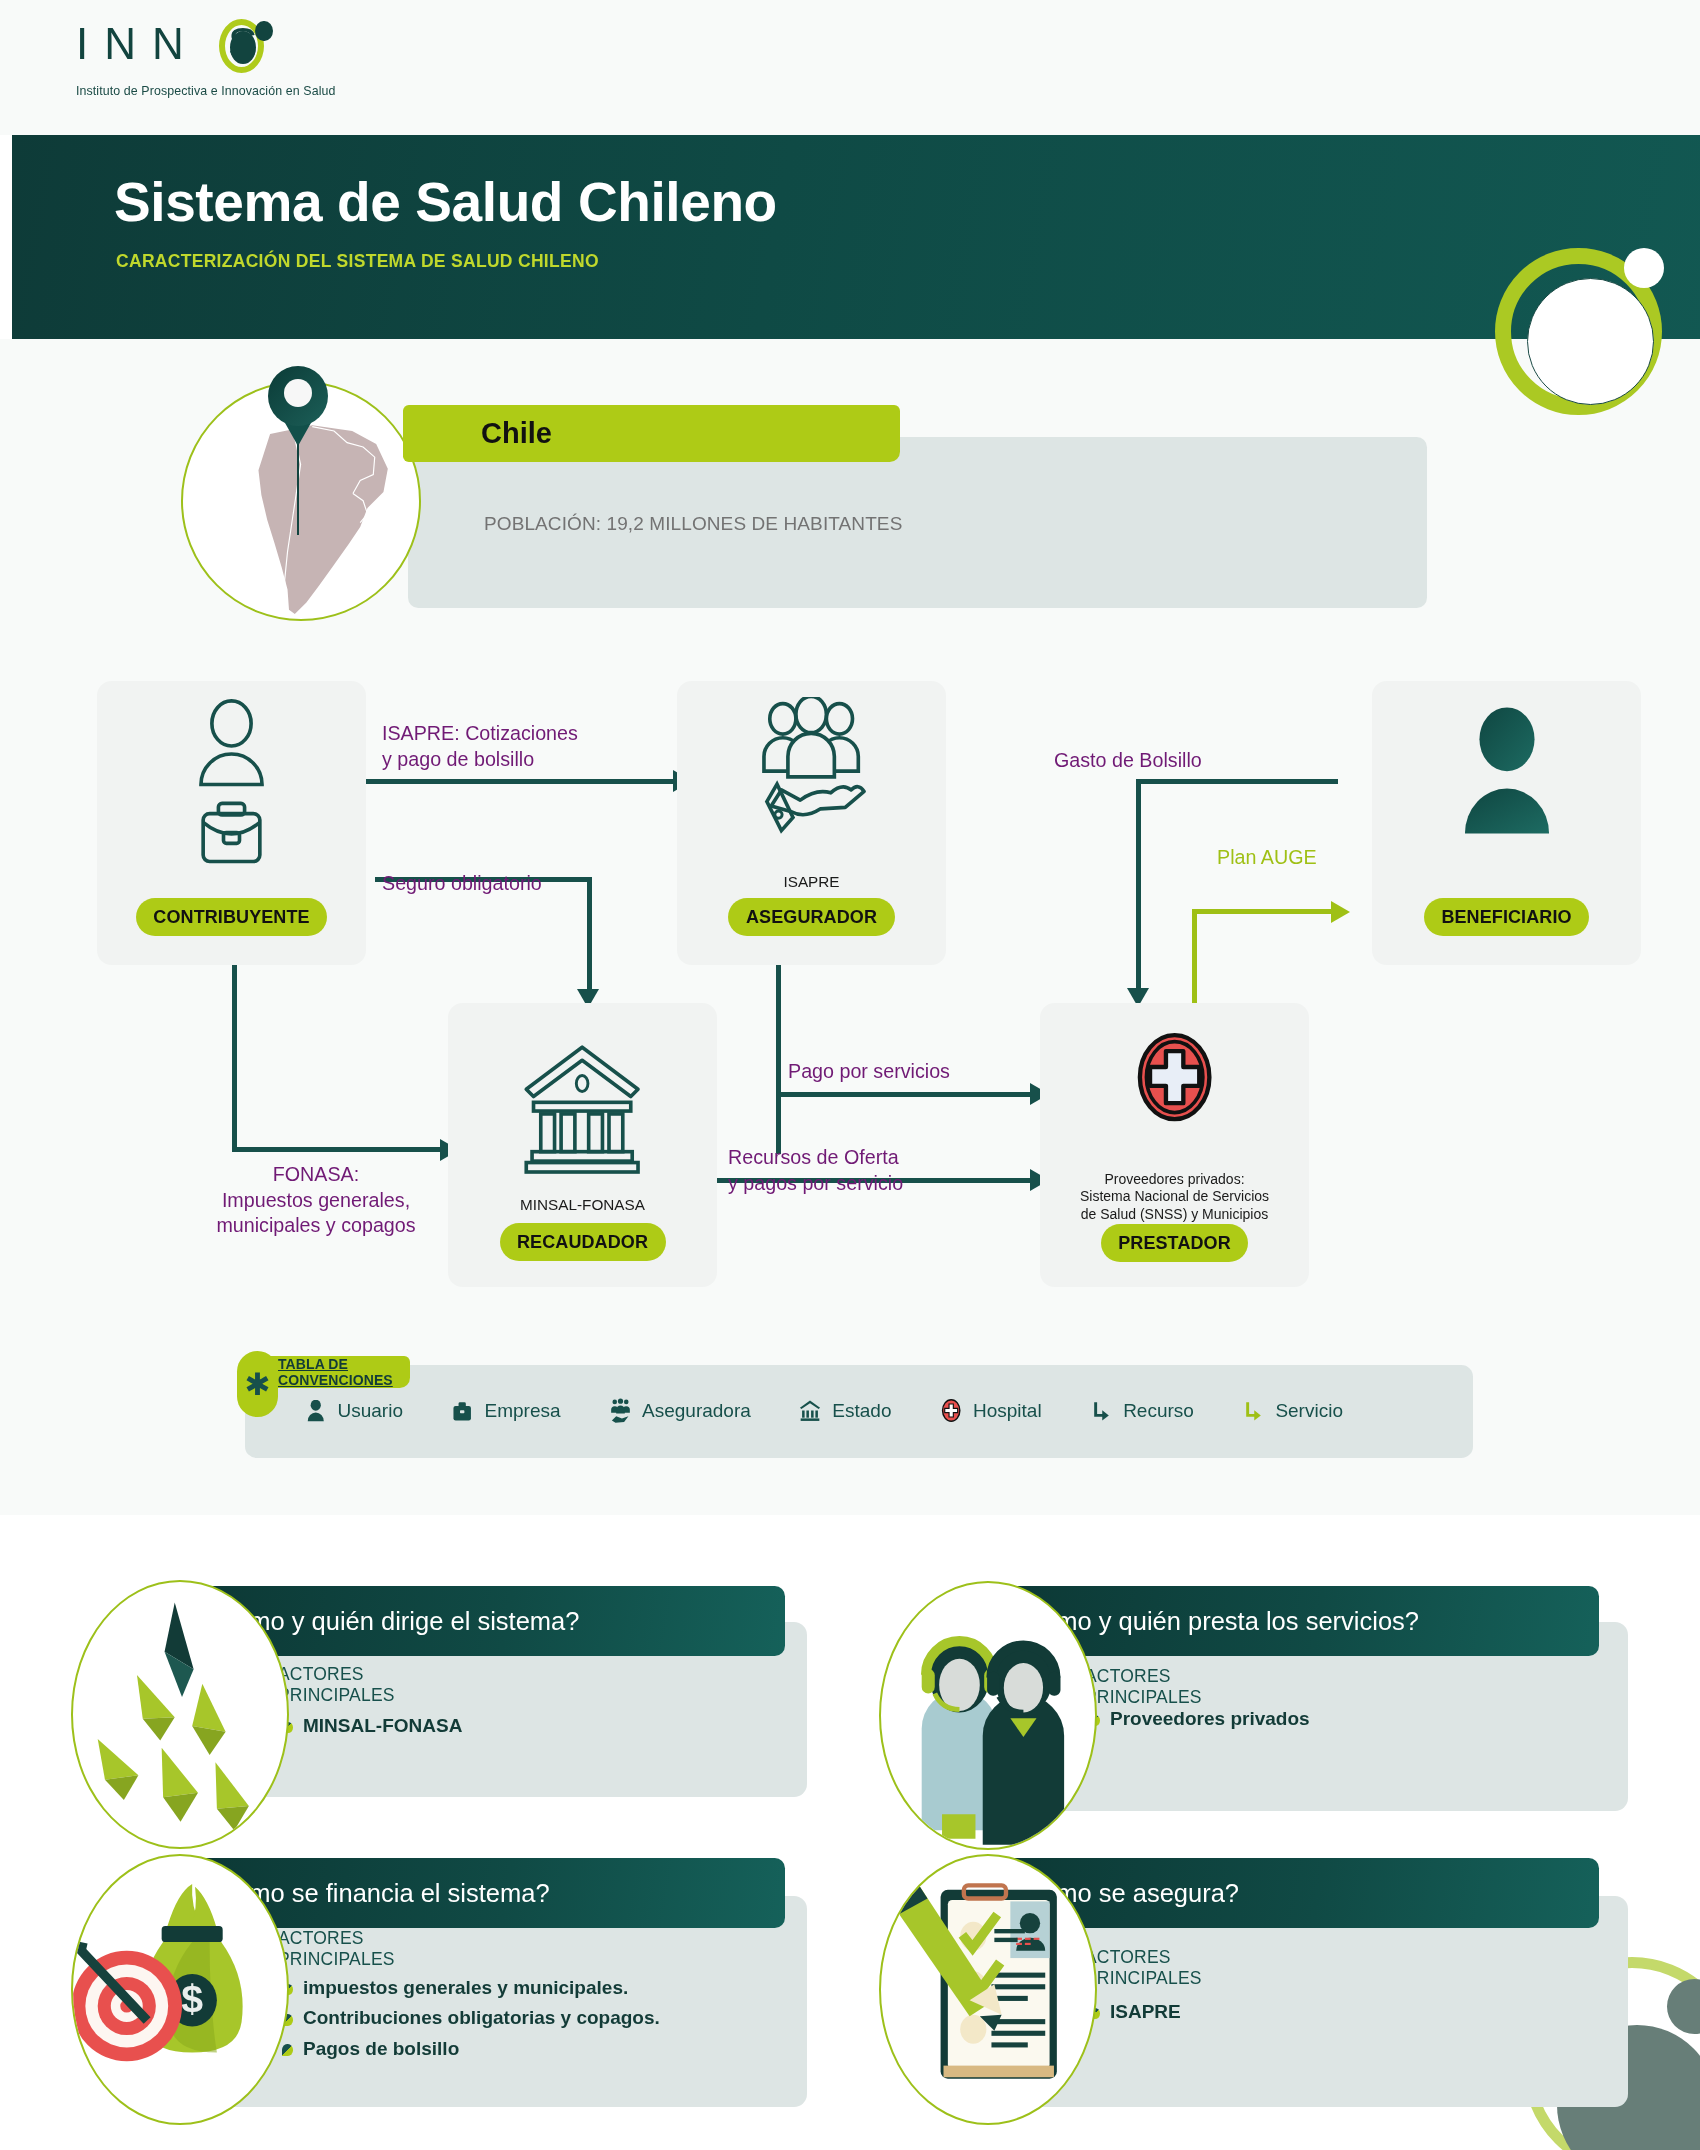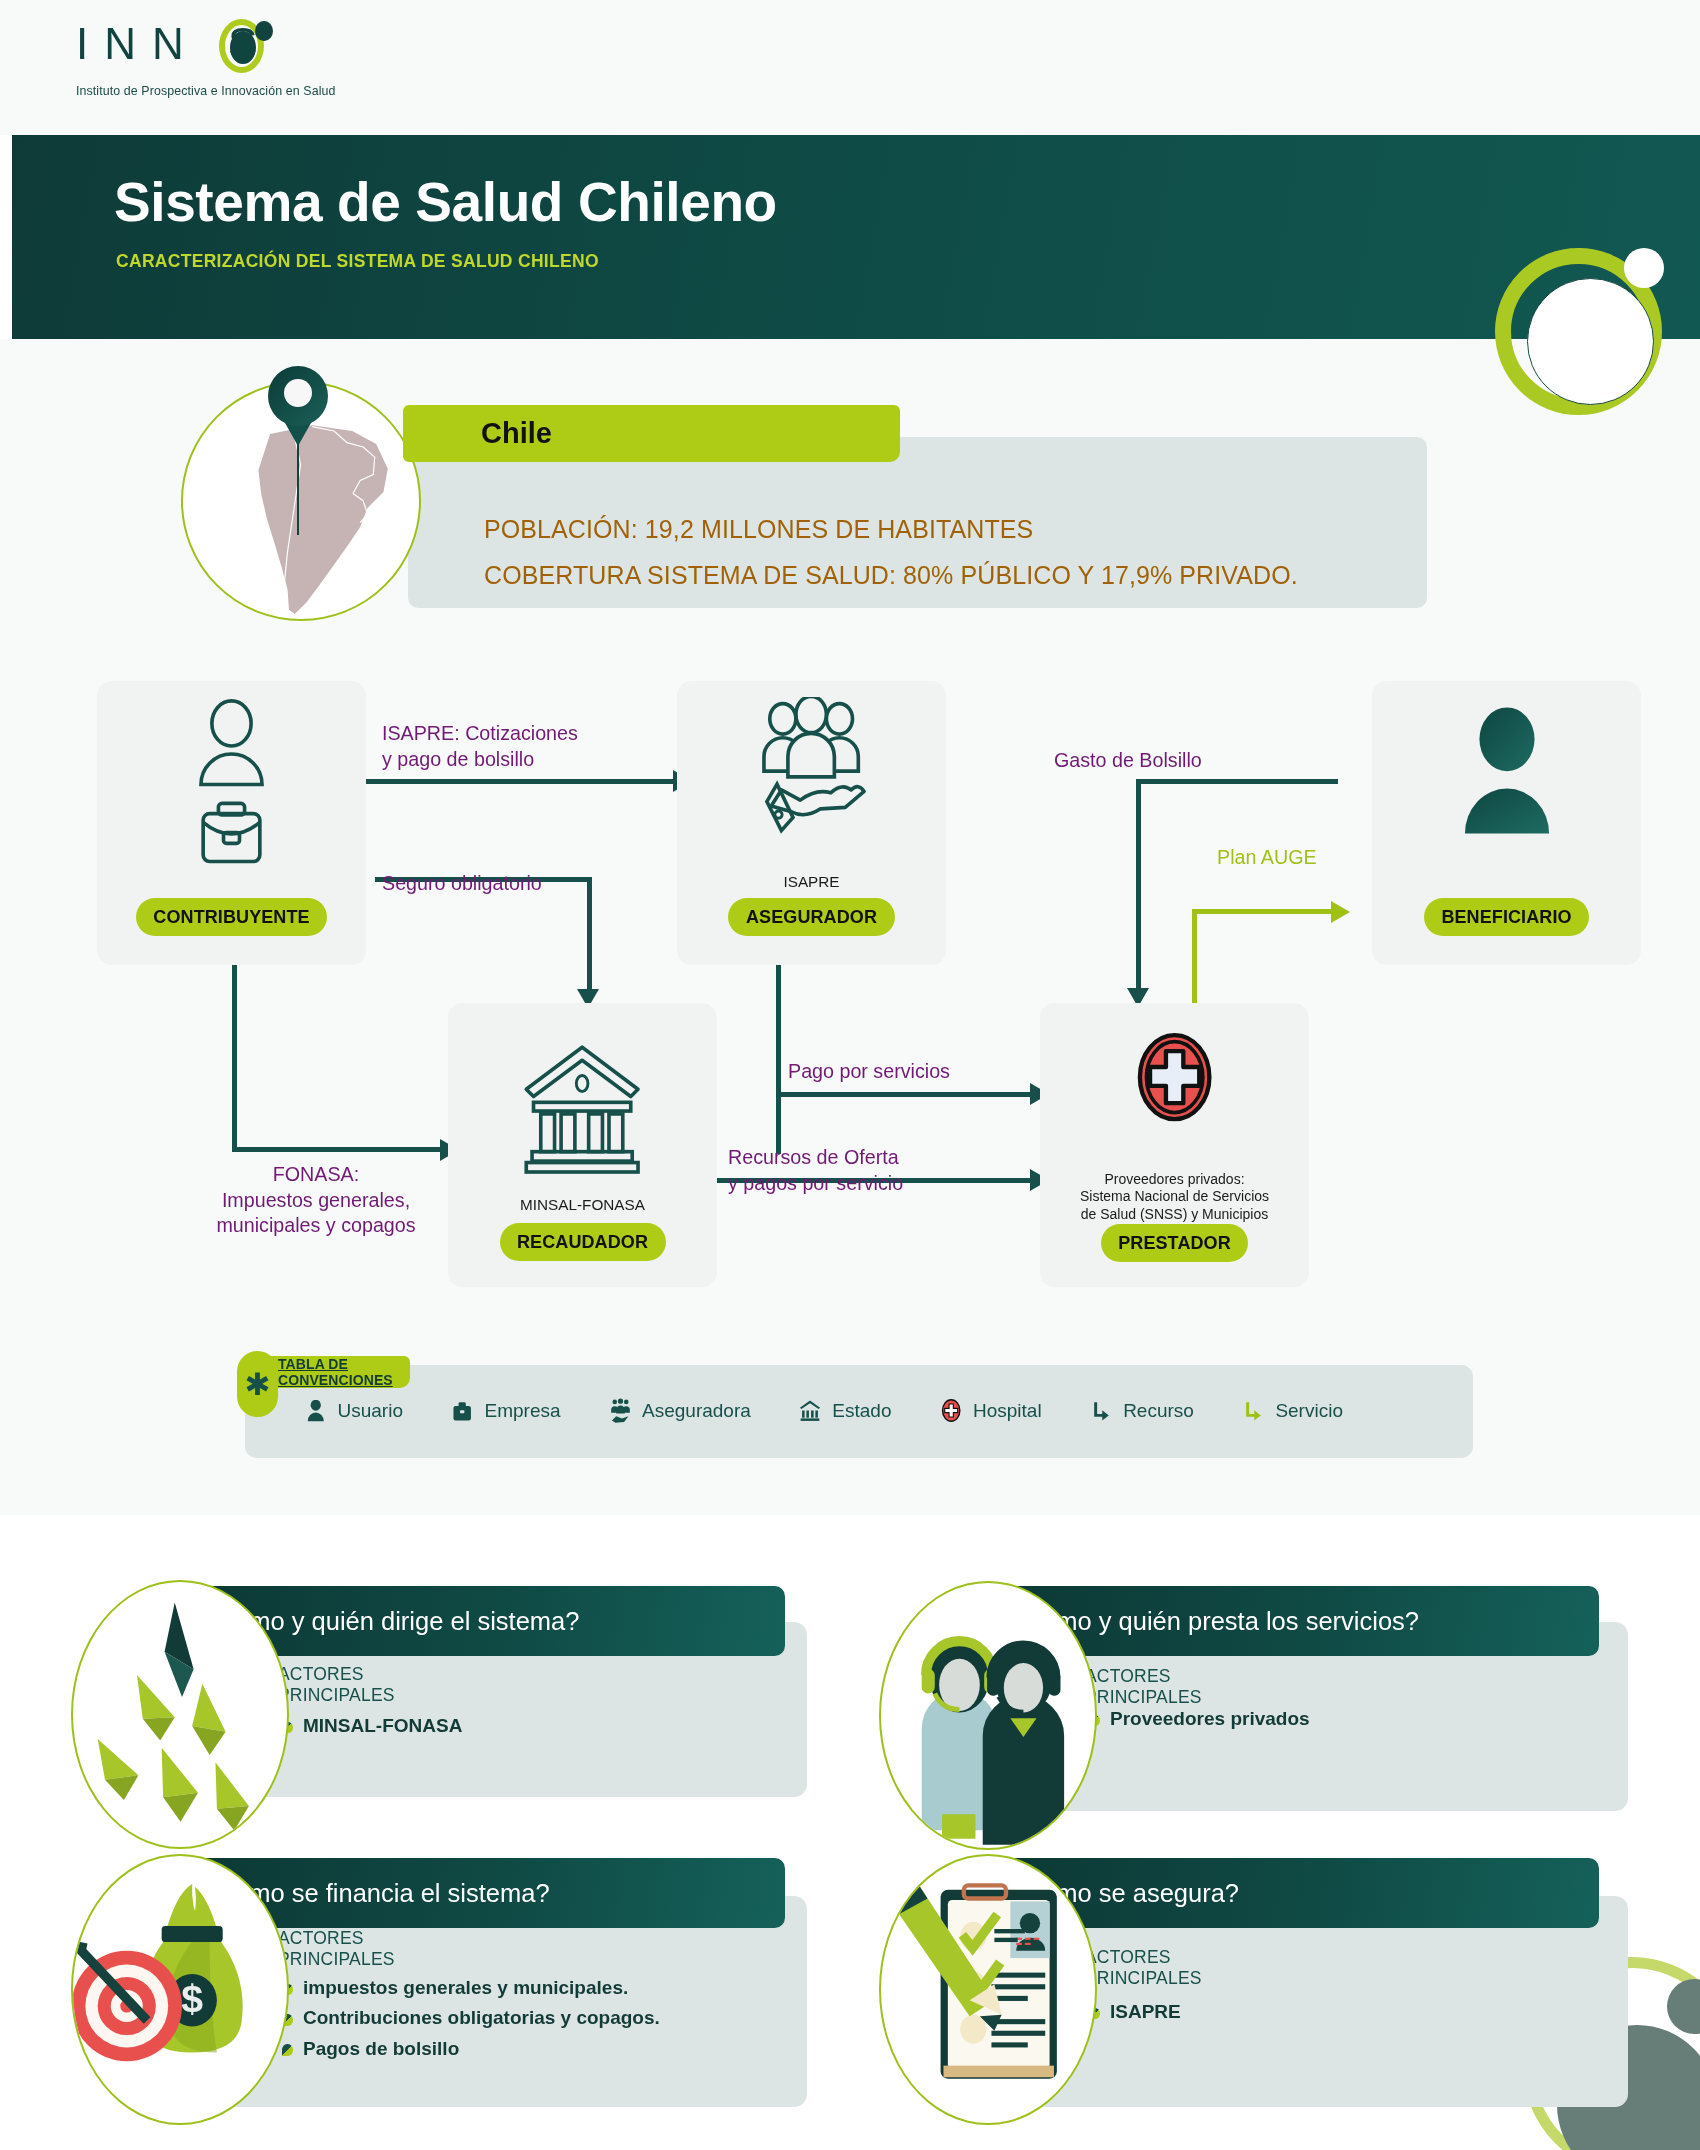--- a/index.html
+++ b/index.html
@@ -106,21 +106,21 @@
     background: #aecb16; border-radius: 5.8px 5.8px 10.2px 5.8px; z-index: 7;
     display: flex; align-items: center; padding-left: 78px;
   }
   .chile-tag span { font-size: 29px; font-weight: 700; color: #111; }
   .chile-panel {
     position: absolute; left: 408px; top: 437px; width: 1019px; height: 171px;
     background: #dde5e4; border-radius: 10.2px; z-index: 5;
     padding: 69px 0 0 76px;
   }
   .chile-panel p {
-    font-size: 25px; color: #a16207; line-height: 1.85; letter-spacing: 0.1px;
+    font-size: 19px; color: #737373; line-height: 1.85; letter-spacing: 0.1px;
   }
 
   
   .node {
     position: absolute; background: #f1f3f2; border-radius: 14.6px; z-index: 4;
     display: flex; flex-direction: column; align-items: center;
   }
   .node-caption {
     font-size: 15.3px; color: #1a1a1a; text-align: center; line-height: 1.25;
   }
@@ -247,21 +247,20 @@
 </div>
 
 <div class="mid"></div>
 
 <div class="hdr-ring"></div>
 <div class="hdr-white-circle"></div>
 <div class="hdr-small-circle"></div>
 
 <div class="chile-panel">
   <p>POBLACIÓN: 19,2 MILLONES DE HABITANTES</p>
-  <p>COBERTURA SISTEMA DE SALUD: 80% PÚBLICO Y 17,9% PRIVADO.</p>
 </div>
 
 <div class="chile-tag">
   <span>Chile</span>
 </div>
 
 <div class="chile-circle">
   <svg class="chile-map" viewBox="0 0 260 300">
     <path fill="#c6b4b4" d="M62 48 L120 36 L175 44 L208 62 L224 96 L218 128 L196 150 L186 176 L170 200 L150 228 L130 256 L112 280 L96 296 L88 290 L86 262 L78 232 L68 198 L58 166 L50 132 L46 98 Z"></path>
     <path fill="none" stroke="#ffffff" stroke-width="1.6" d="M96 54 L104 90 L98 130 L92 170 L86 210 L82 250 L84 286"></path>

